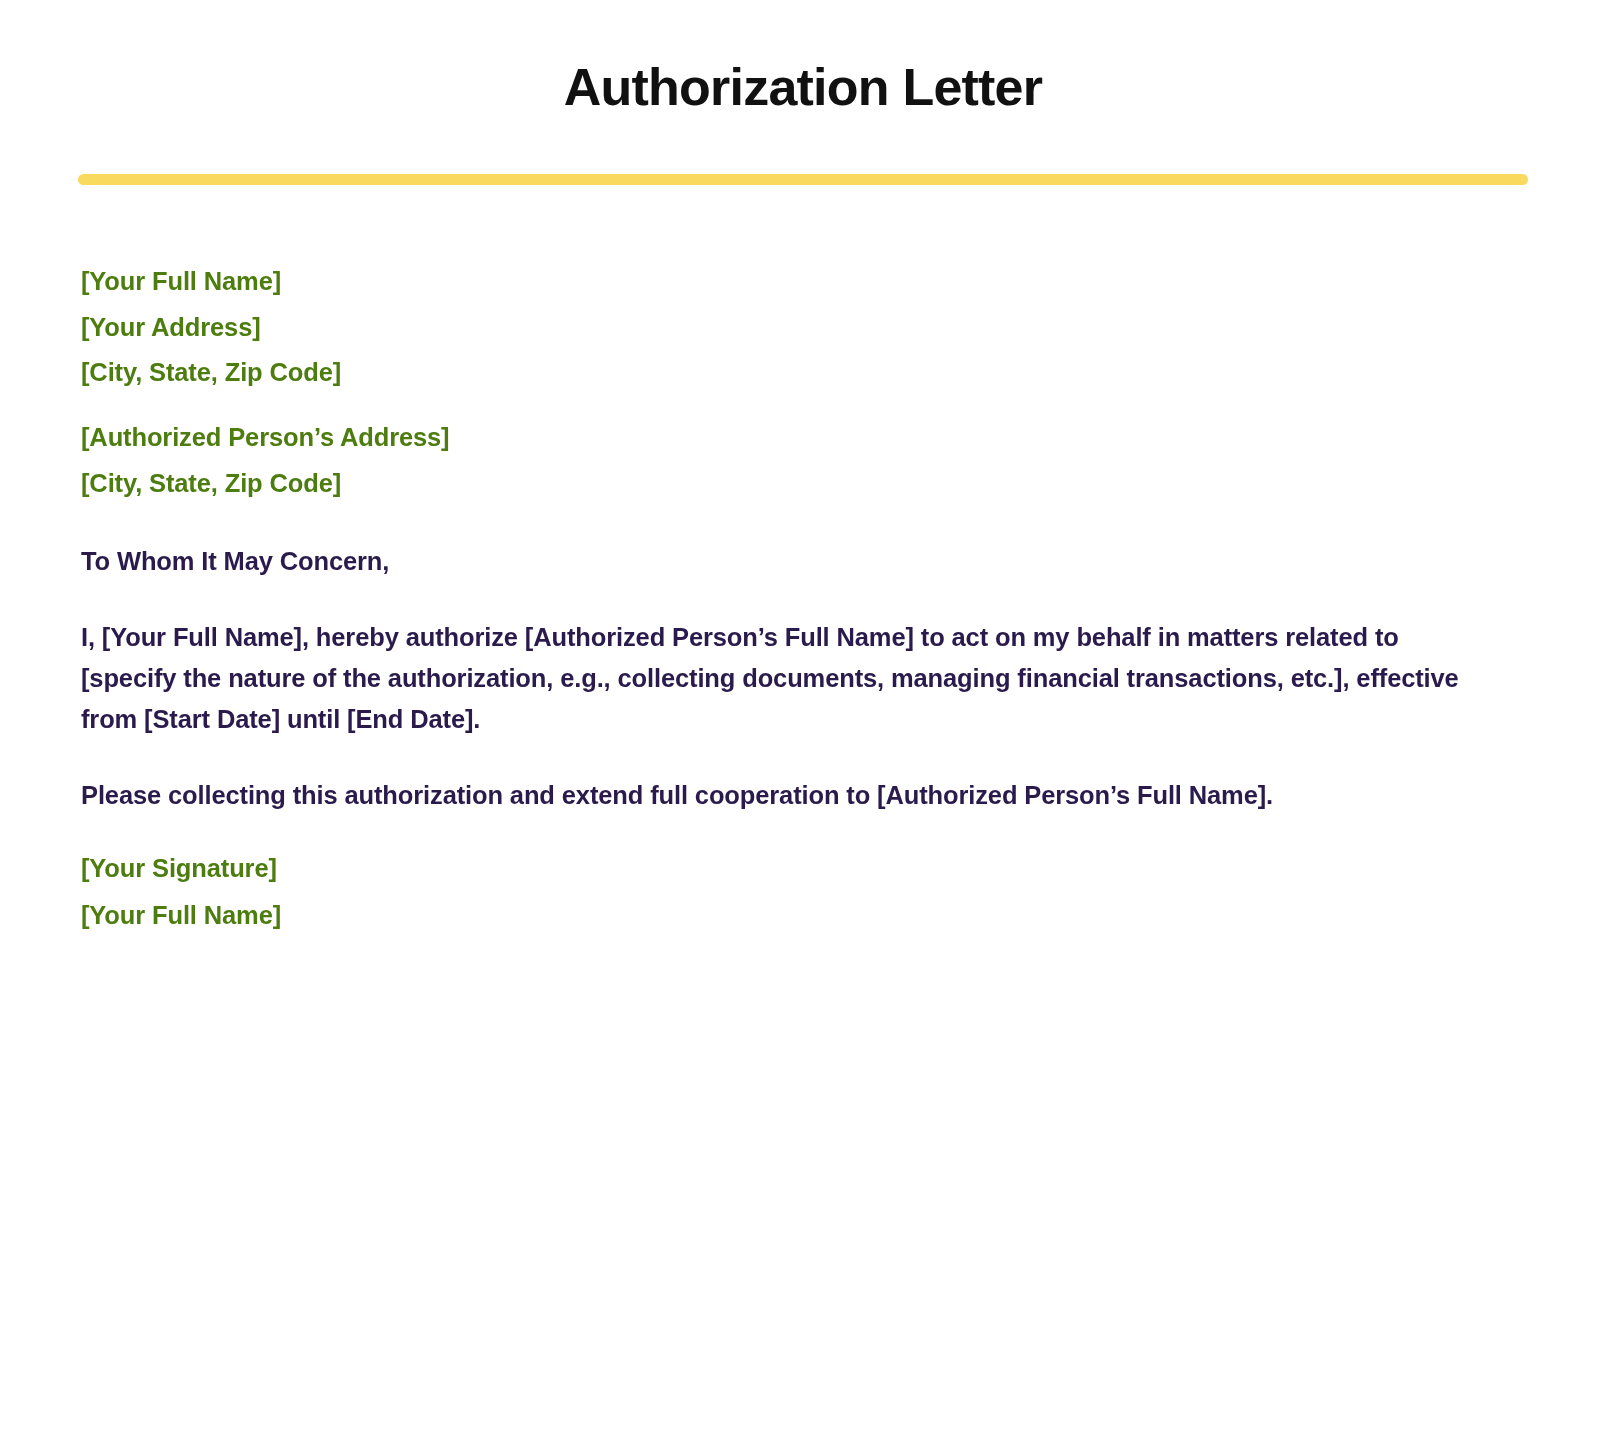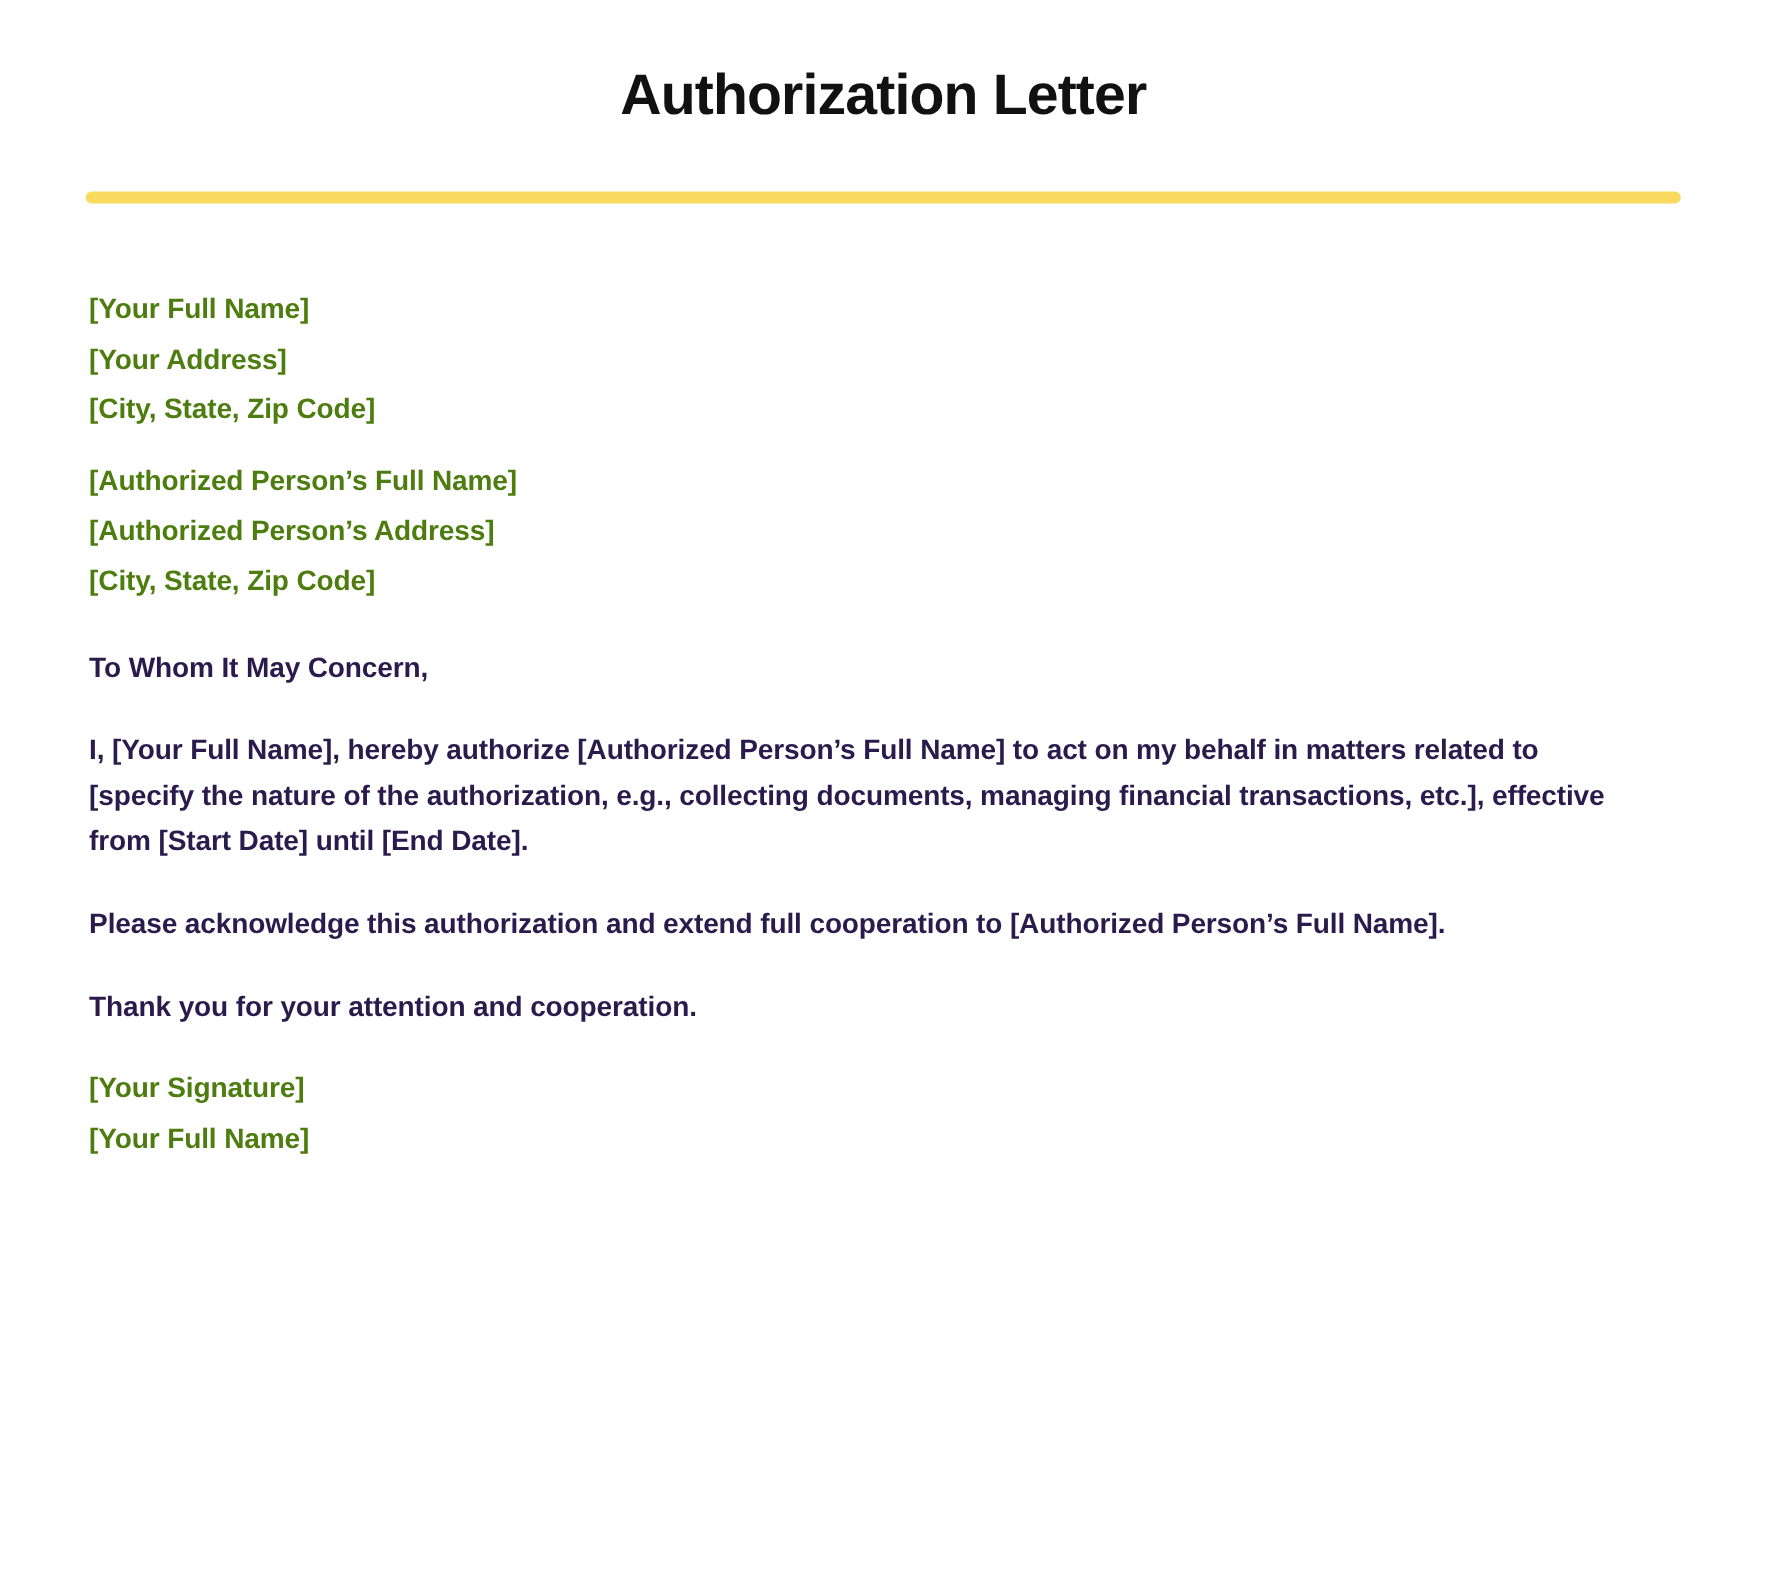--- a/index.html
+++ b/index.html
@@ -112,34 +112,32 @@
   <div class="letter">
 
     <div class="addr-block">
       <p class="line-strong">[Your Full Name]</p>
       <p class="line-strong">[Your Address]</p>
       <p class="line-strong">[City, State, Zip Code]</p>
     </div>
 
 
     <div class="addr-block">
-      <p class="line-strong">[Authorized Person’s Full Name]</p>
       <p class="line-strong">[Authorized Person’s Address]</p>
       <p class="line-strong">[City, State, Zip Code]</p>
     </div>
 
     <div class="spacer-sm"></div>
 
     <p class="para">To Whom It May Concern,</p>
 
     <p class="para">I, [Your Full Name], hereby authorize [Authorized Person’s Full Name] to act on my behalf in matters related to [specify the nature of the authorization, e.g., collecting documents, managing financial transactions, etc.], effective from [Start Date] until [End Date].</p>
 
-    <p class="para">Please acknowledge this authorization and extend full cooperation to [Authorized Person’s Full Name].</p>
+    <p class="para">Please collecting this authorization and extend full cooperation to [Authorized Person’s Full Name].</p>
 
-    <p class="para">Thank you for your attention and cooperation.</p>
 
 
     <div class="sig-block">
       <p class="line-strong">[Your Signature]</p>
       <p class="line-strong">[Your Full Name]</p>
     </div>
 
   </div>
 </div>
 

